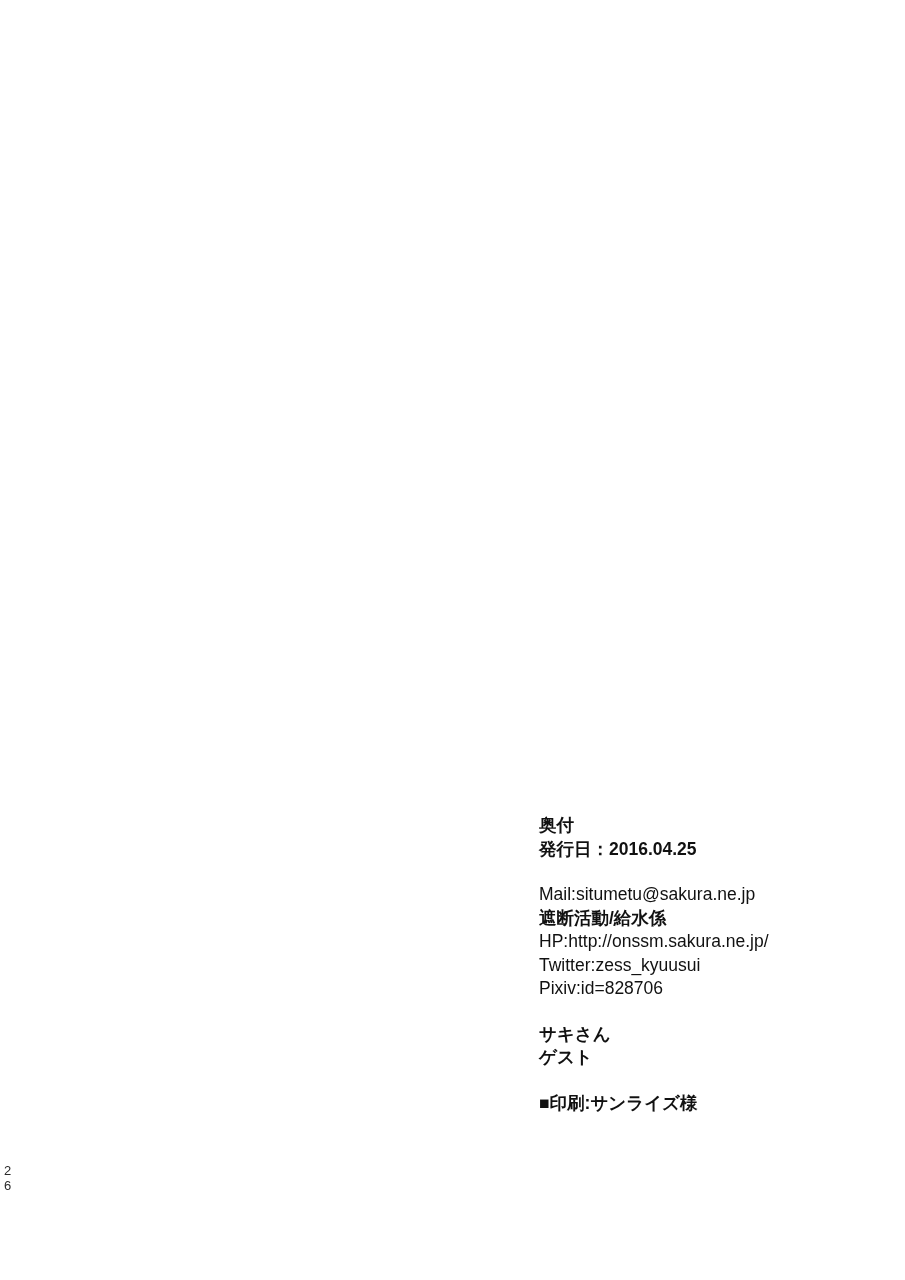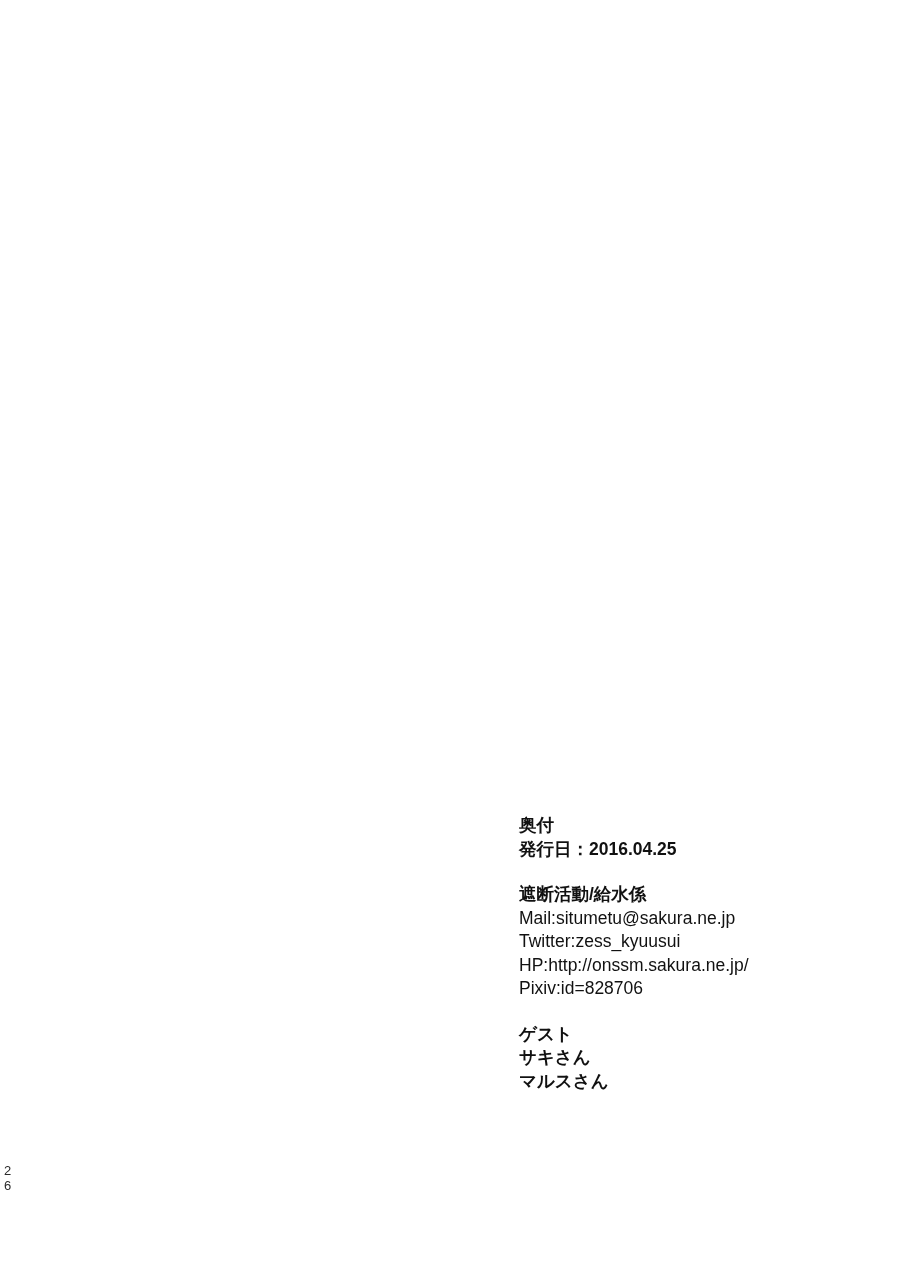--- a/index.html
+++ b/index.html
@@ -42,20 +42,21 @@
     color: #111111;
   }
   .block {
     margin: 0;
   }
   .block + .block {
     margin-top: 22px;
   }
   .line {
     white-space: nowrap;
+    margin-left: 20px;
   }
   .bold {
     font-weight: bold;
   }
 </style>
 </head>
 <body>
 
 <div class="page">
 
@@ -65,28 +66,30 @@
   </div>
 
   <div class="colophon">
 
     <div class="block">
       <div class="line bold">奥付</div>
       <div class="line bold">発行日：2016.04.25</div>
     </div>
 
     <div class="block">
+      <div class="line">Mail:situmetu@sakura.ne.jp</div>
       <div class="line bold">遮断活動/給水係</div>
-      <div class="line">Mail:situmetu@sakura.ne.jp</div>
+      <div class="line">HP:http://onssm.sakura.ne.jp/</div>
       <div class="line">Twitter:zess_kyuusui</div>
-      <div class="line">HP:http://onssm.sakura.ne.jp/</div>
       <div class="line">Pixiv:id=828706</div>
     </div>
 
     <div class="block">
+      <div class="line bold">サキさん</div>
       <div class="line bold">ゲスト</div>
-      <div class="line bold">サキさん</div>
-      <div class="line bold">マルスさん</div>
     </div>
 
+    <div class="block">
+      <div class="line bold">■印刷:サンライズ様</div>
+    </div>
 
   </div>
 </div>
 
 </body></html>

